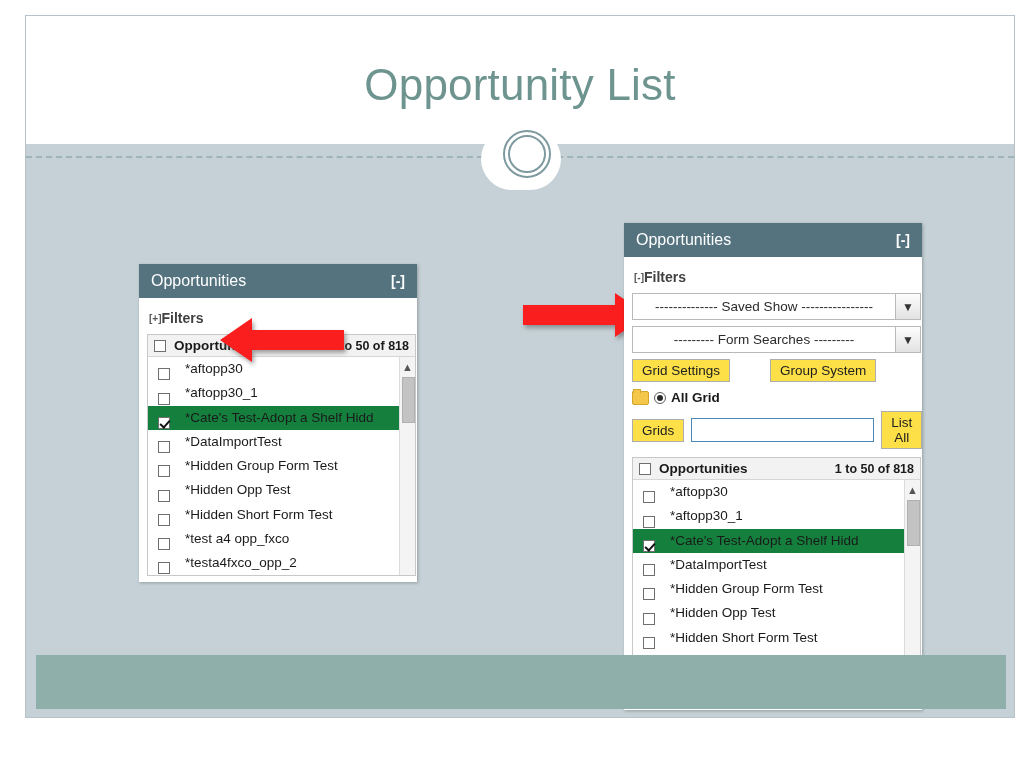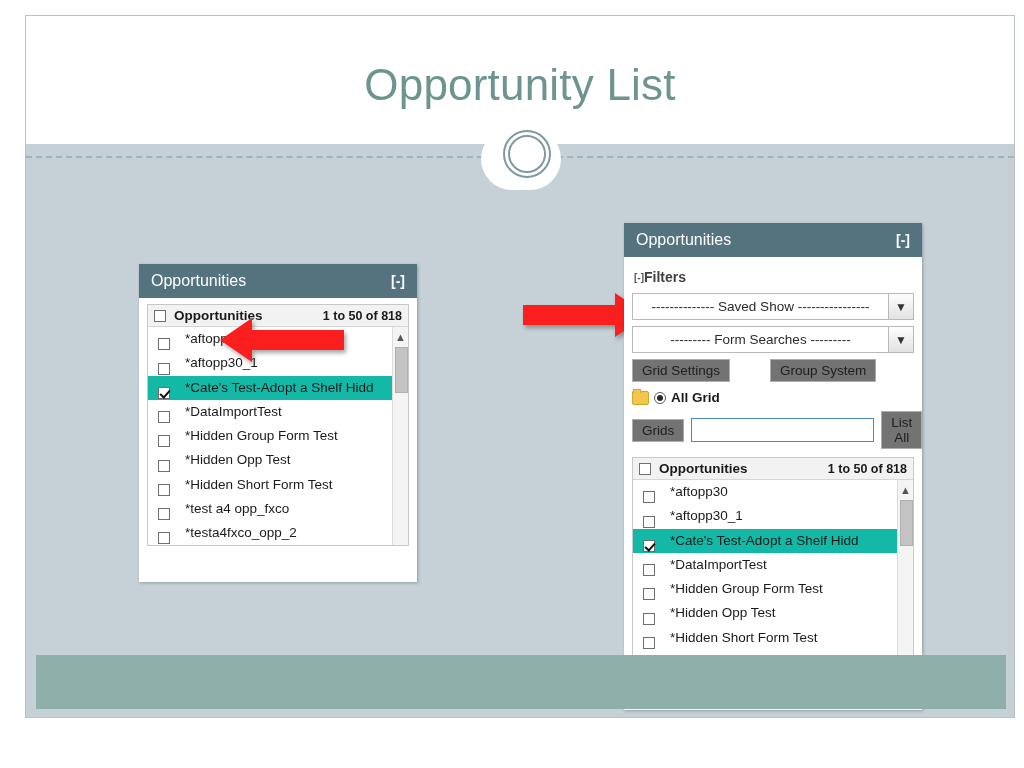--- a/index.html
+++ b/index.html
@@ -55,21 +55,21 @@
   
   .panel{ position:absolute; background:#ffffff; box-shadow:1px 1px 3px rgba(0,0,0,.25); }
   .panel-head{
     background:#54737f;color:#ffffff;
     height:34px;line-height:34px;
     padding:0 12px;
     font-size:16px;
     display:flex;align-items:center;justify-content:space-between;
   }
   .panel-head .tog{font-size:14px;font-weight:600;}
-  .panel-body{background:#ffffff;padding:6px 8px 0 8px;}
+  .panel-body{background:#ffffff;padding:6px 1px 0 8px;}
   .filters-line{
     font-size:14px;color:#404040;font-weight:600;
     padding:6px 0 8px 2px;
     white-space:nowrap;
   }
   .filters-line .mark{font-size:10px;color:#555;font-weight:700;vertical-align:1px;}
 
   
   .gridbox{ border:1px solid #c8c8c8; background:#ffffff; }
   .grid-head{
@@ -83,21 +83,21 @@
   .grid-head .cnt{font-size:12.5px;}
   .grid-rows{ position:relative; background:#ffffff; overflow:hidden; }
   .row{
     display:flex;align-items:flex-end;
     padding:1px 6px 1px 10px;
     font-size:13.5px;color:#1a1a1a;
     white-space:nowrap;
     line-height:1.65;
     gap:9px;
   }
-  .row.sel{ background:#14b8a6; }
+  .row.sel{ background:#15803d; }
   .row .lbl{margin-left:6px;overflow:hidden;text-overflow:clip;}
 
   .cb{
     width:12px;height:12px;min-width:12px;
     border:1px solid #6f6f6f;background:#ffffff;
     display:inline-block;position:relative;box-sizing:border-box;
   }
   .cb.on:after{
     content:"";position:absolute;left:3px;top:0px;
     width:4px;height:8px;border:solid #111;border-width:0 2px 2px 0;
@@ -130,21 +130,21 @@
     font-size:13.5px;color:#2b2b2b;overflow:hidden;white-space:nowrap;
   }
   .sel-arrow{
     width:24px;border-left:1px solid #b9b9b9;
     background:linear-gradient(#fdfdfd,#e2e2e2);
     display:flex;align-items:center;justify-content:center;
     font-size:12px;color:#333;font-weight:700;
   }
   .btnrow{display:flex;gap:40px;margin:6px 0 8px 0;}
   .btn{
-    background:#737373;border:1px solid #adadad;
+    background:#fde047;border:1px solid #adadad;
     font-size:13.5px;color:#202020;
     padding:3px 9px;
     font-family:"Liberation Sans", sans-serif;
   }
   .datarow{display:flex;align-items:center;gap:5px;margin:2px 0 6px 0;font-size:13.5px;font-weight:700;color:#1a1a1a;}
   .folder{
     width:15px;height:12px;background:#f4c64a;border:1px solid #d2a62b;
     border-radius:1px 2px 2px 2px;position:relative;
   }
   .folder:before{
@@ -179,20 +179,23 @@
   <div class="divider-gap"></div>
   <div class="ring-outer"></div>
   <div class="ring-inner"></div>
 
   <div class="panel" style="left:113px;top:248px;width:278px;height:318px;">
     <div class="panel-head">
       <span>Opportunities</span>
       <span class="tog">[-]</span>
     </div>
     <div class="panel-body">
+      <div class="filters-line">
+        <span class="mark">[+]</span><span>Filters</span>
+      </div>
 
       <div class="gridbox" style="height:240px;">
         <div class="grid-head">
           <span class="cb"></span>
           <span class="ttl">Opportunities</span>
           <span class="cnt">1 to 50 of 818</span>
         </div>
         <div class="grid-rows" id="left-rows" style="height:218px;">
           <div class="row">
               <span class="cb"></span>

